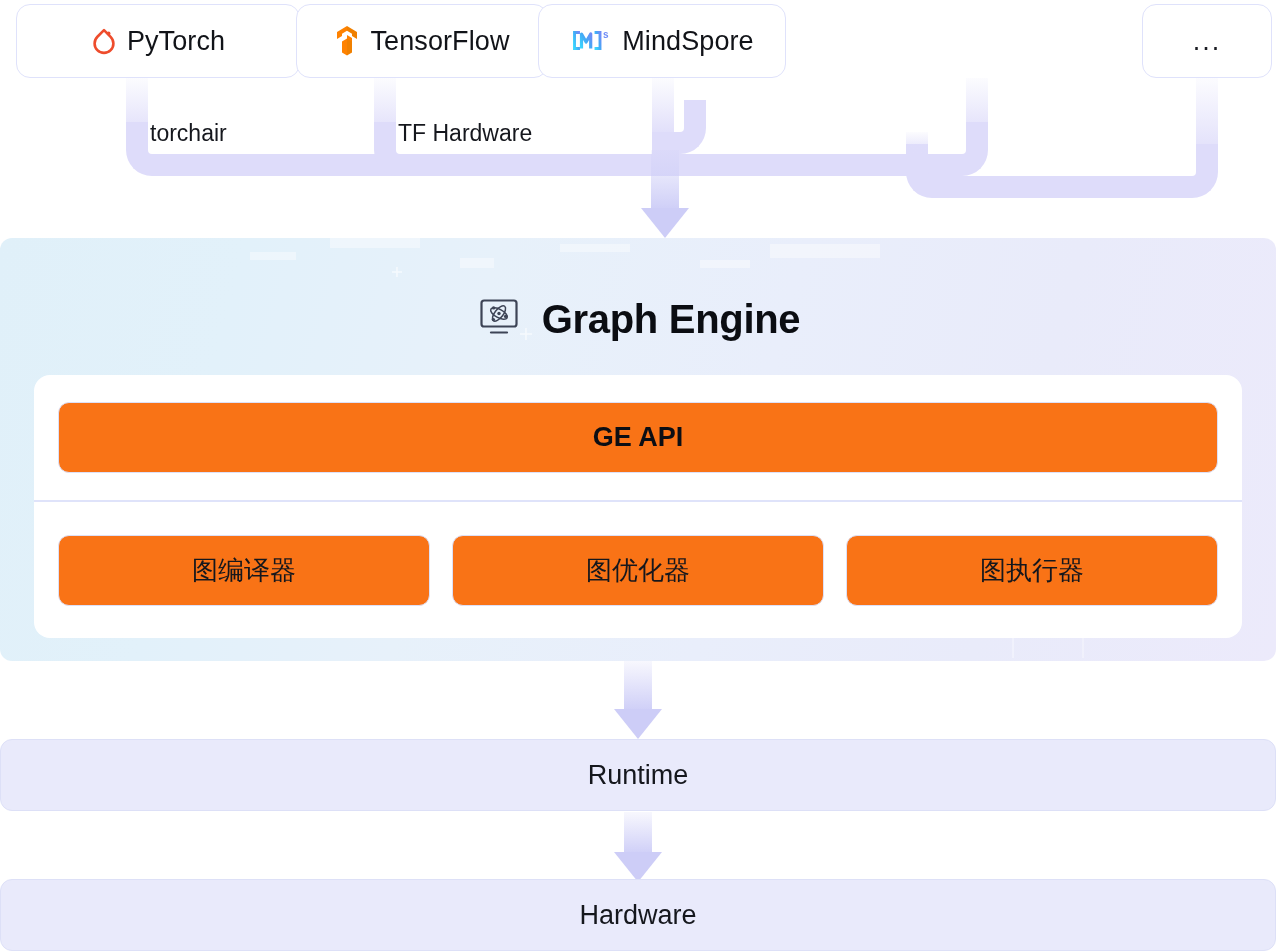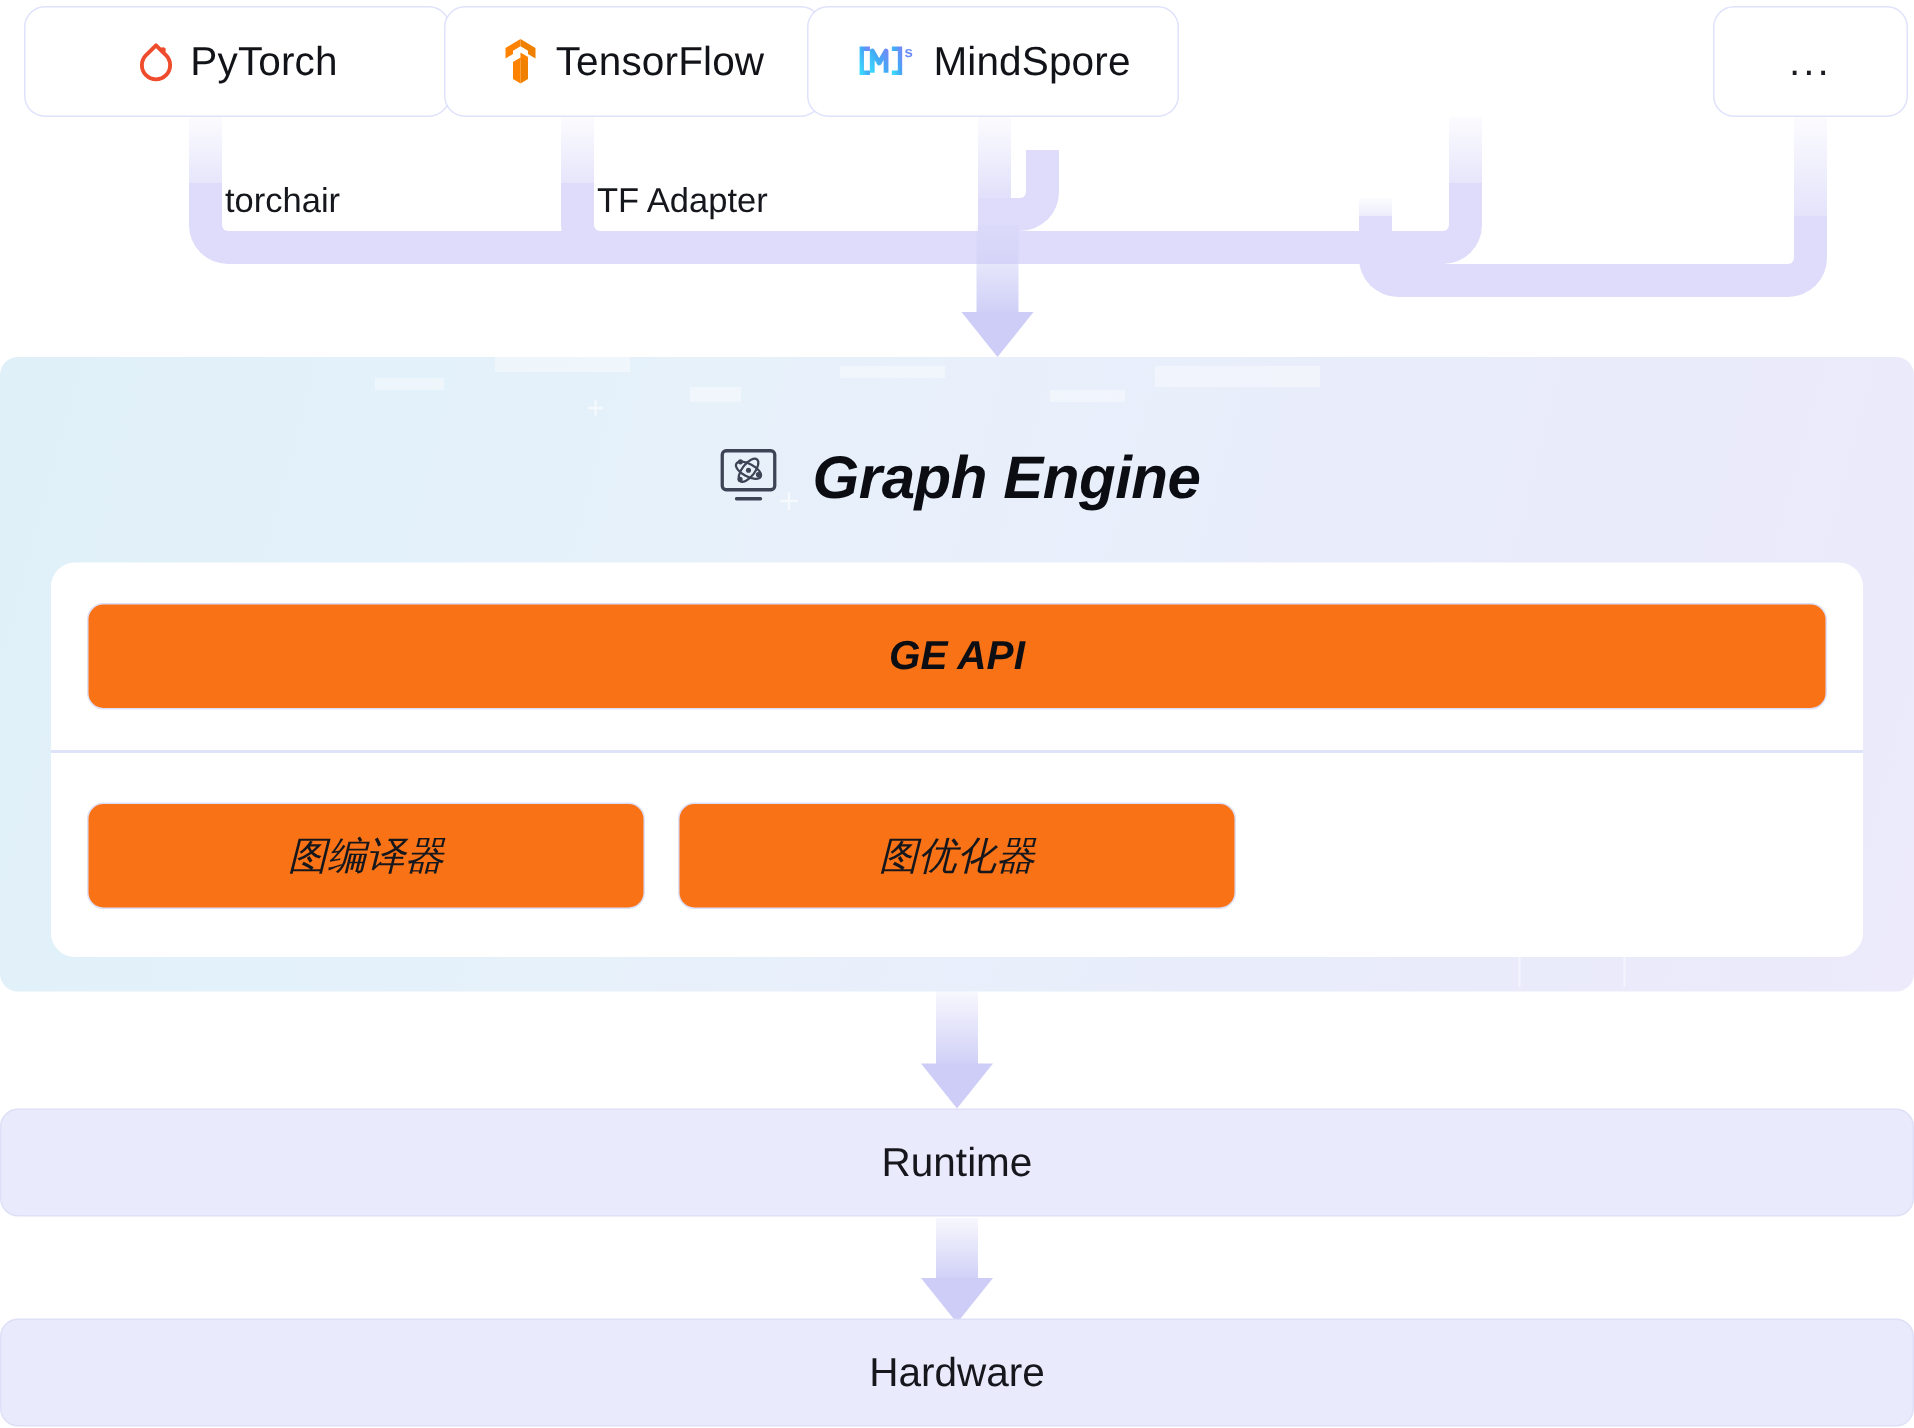--- a/index.html
+++ b/index.html
@@ -67,21 +67,20 @@
   }
 
   
   #ge-panel {
     position: absolute; left: 0; top: 238px; width: 1276px; height: 423px;
     border-radius: 12px;
     background: linear-gradient(105deg,
         #e0f0f9 0%, #e2f1fa 18%, #e7f1fa 36%,
         #e9eefb 58%, #e9ebfa 78%, #eceafb 100%);
     overflow: hidden;
-    font-style: italic;
   }
   #ge-texture { position: absolute; inset: 0; pointer-events: none; }
 
   #ge-title-row {
     position: absolute; left: 0; top: 56px; width: 100%;
     display: flex; align-items: center; justify-content: center; gap: 20px;
   }
   #ge-title {
     font-size: 40px; font-weight: bold; color: #0b0d12; letter-spacing: -0.3px;
   }
@@ -171,21 +170,21 @@
   </div>
 
   <div class="pipe pipe-v" style="left:126px;top:78px;height:62px;"></div>
   <div class="pipe pipe-elbow" style="left:126px;top:122px;"></div>
   <div class="pipe pipe-h" style="left:180px;top:154px;width:500px;"></div>
   <span class="adapter-label" style="left:150px;top:120px;">torchair</span>
 
   <div class="pipe pipe-v" style="left:374px;top:78px;height:62px;"></div>
   <div class="pipe pipe-elbow" style="left:374px;top:122px;"></div>
   <div class="pipe pipe-h" style="left:428px;top:154px;width:252px;"></div>
-  <span class="adapter-label" style="left:398px;top:120px;">TF Adapter</span>
+  <span class="adapter-label" style="left:398px;top:120px;">TF Hardware</span>
 
   <div class="pipe pipe-v" style="left:652px;top:78px;height:62px;"></div>
   <div class="pipe pipe-elbow-r" style="left:652px;top:100px;height:54px;"></div>
 
   <div class="pipe pipe-v" style="left:966px;top:78px;height:62px;"></div>
   <div class="pipe pipe-elbow-r" style="left:934px;top:122px;"></div>
   <div class="pipe pipe-h" style="left:680px;top:154px;width:256px;"></div>
 
   <div class="pipe pipe-v" style="left:1196px;top:78px;height:84px;"></div>
   <div class="pipe pipe-elbow-r" style="left:1164px;top:144px;"></div>
@@ -274,20 +273,23 @@
       </div>
 
       <div id="ge-divider"></div>
 
       <div class="ge-box ge-sub-box" style="left:24px;">
         <span class="ge-sub-label">图编译器</span>
       </div>
       <div class="ge-box ge-sub-box" style="left:418px;">
         <span class="ge-sub-label">图优化器</span>
       </div>
+      <div class="ge-box ge-sub-box" style="left:812px;">
+        <span class="ge-sub-label">图执行器</span>
+      </div>
     </div>
   </div>
 
   <div class="arrow" style="left:624px;top:661px;">
     <div class="arrow-stem" style="top:0;height:52px;"></div>
     <div class="arrow-head" style="top:48px;"></div>
   </div>
 
   <div class="stack-bar" style="top:739px;">
     <span class="stack-label">Runtime</span>

